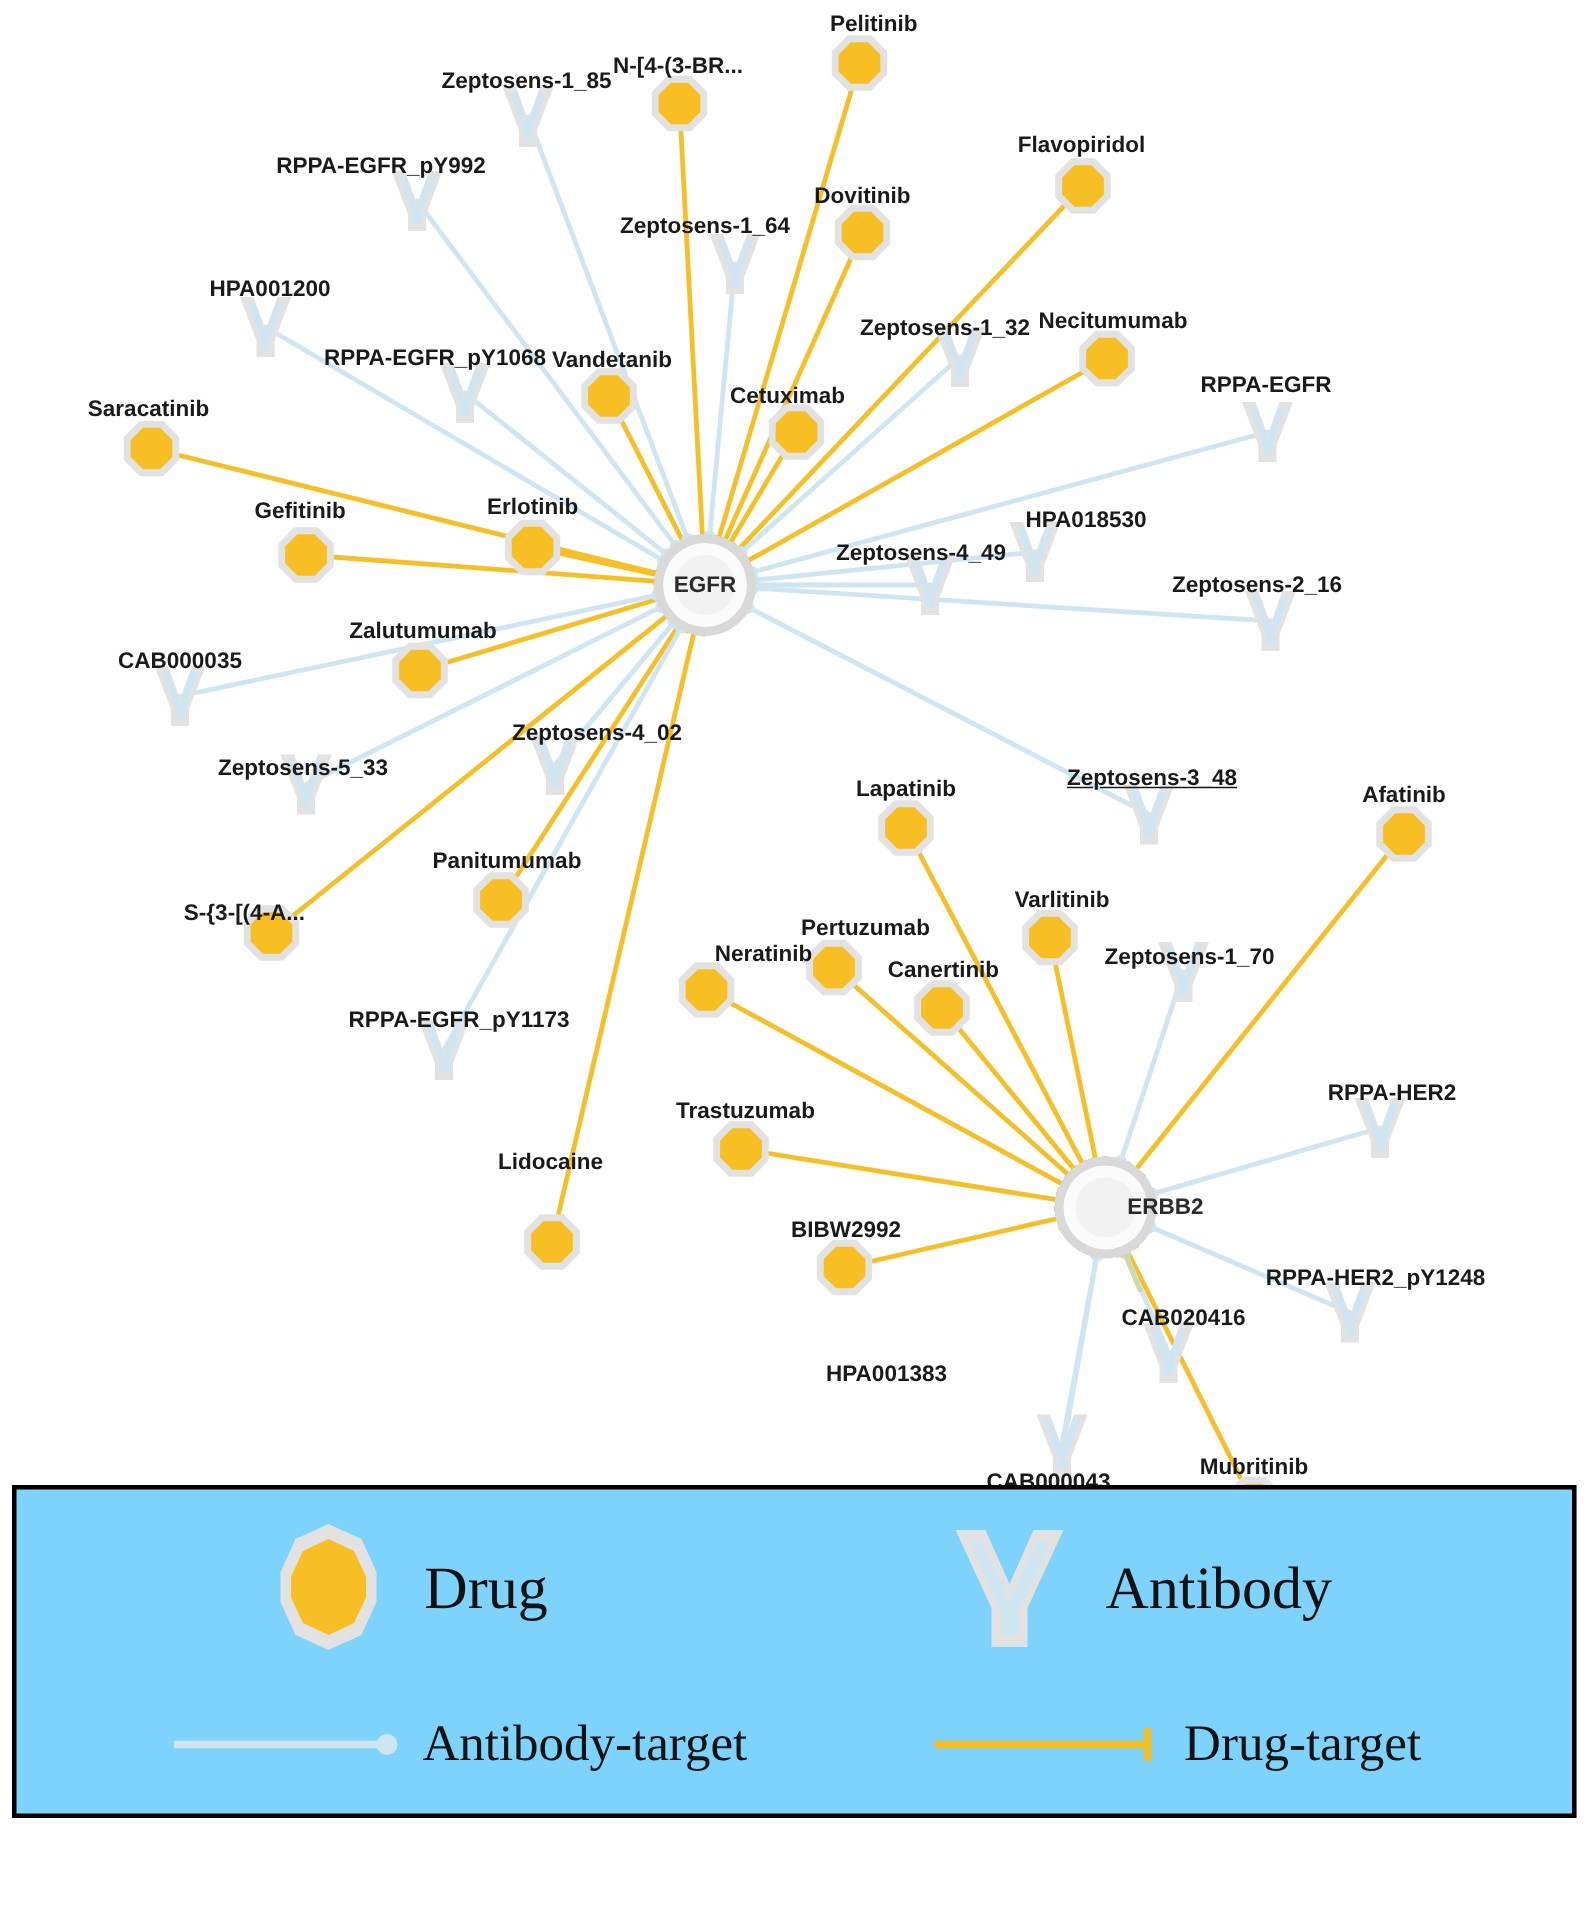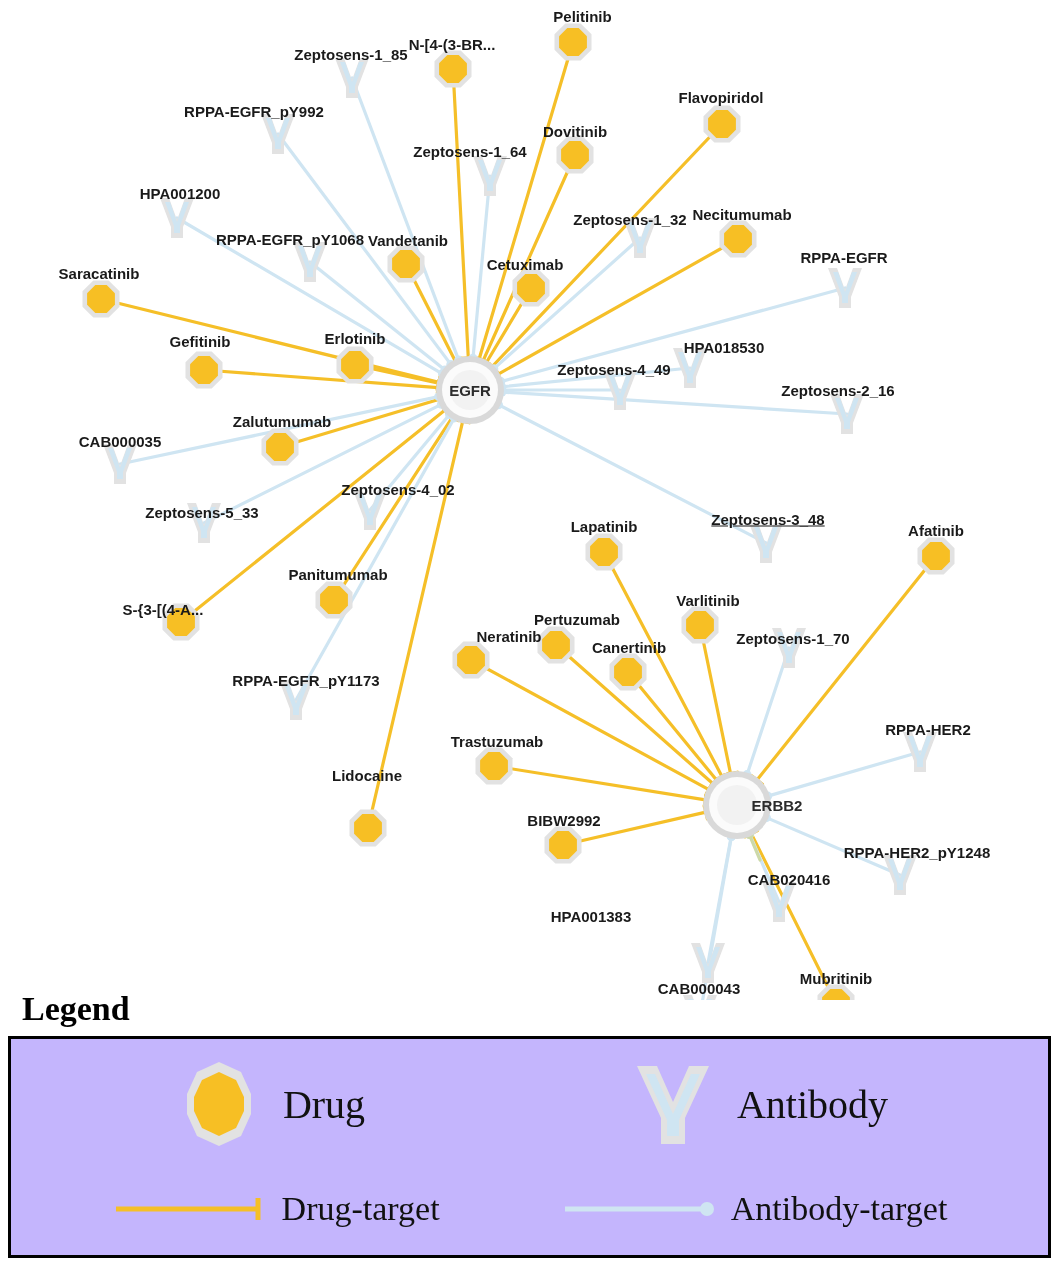--- a/index.html
+++ b/index.html
@@ -44,21 +44,21 @@
   }
   .legend-title {
     font-family: "Liberation Serif", serif;
     font-size: 34px;
     font-weight: bold;
     color: #000;
     margin: 0 0 8px 14px;
   }
   .legend-box {
     border: 3px solid #000;
-    background: #c4b5fd;
+    background: #7dd3fc;
     height: 222px;
     position: relative;
     box-sizing: border-box;
   }
   .legend-row1 {
     display: flex;
     align-items: center;
     justify-content: space-around;
     height: 130px;
     padding: 0 30px;
@@ -423,48 +423,47 @@
       <div class="node-label" style="left: 917px; top: 852px;">RPPA-HER2_pY1248</div>
       <div class="node-label" style="left: 789px; top: 879px;">CAB020416</div>
       <div class="node-label" style="left: 591px; top: 916px;">HPA001383</div>
       <div class="node-label" style="left: 699px; top: 988px;">CAB000043</div>
       <div class="node-label gene-label" style="left: 470px; top: 390px;">EGFR</div>
       <div class="node-label gene-label" style="left: 737px; top: 805px; margin-left: 40px;">ERBB2</div>
     </div>
 </div>
 
 <div class="legend-wrap">
-  <div class="legend-title">Legend</div>
   <div class="legend-box">
     <div class="legend-row1">
       <div class="legend-item">
         <svg width="96" height="96">
           <polygon points="48,6 70,16 80,38 80,58 70,80 48,90 26,80 16,58 16,38 26,16" fill="#e2e2e2"></polygon>
           <polygon points="48,16 65,24 73,41 73,55 65,72 48,80 31,72 23,55 23,41 31,24" fill="#f7bf24"></polygon>
         </svg>
         <span class="lbl">Drug</span>
       </div>
       <div class="legend-item">
         <svg width="96" height="96">
           <path d="M12,10 L32,10 L48,46 L64,10 L84,10 L60,62 L60,88 L36,88 L36,62 Z" fill="#e2e2e2"></path>
           <path d="M21,18 L30,18 L48,58 L66,18 L75,18 L54,64 L54,80 L42,80 L42,64 Z" fill="#cfe5f2"></path>
         </svg>
         <span class="lbl">Antibody</span>
       </div>
     </div>
     <div class="legend-row2">
       <div class="legend-edge">
         <svg width="160" height="32">
+          <line x1="4" y1="16" x2="142" y2="16" stroke="#cfe5f2" stroke-width="5"></line>
+          <circle cx="146" cy="16" r="7" fill="#cfe5f2"></circle>
+        </svg>
+        <span class="lbl">Antibody-target</span>
+      </div>
+      <div class="legend-edge">
+        <svg width="160" height="32">
           <line x1="4" y1="16" x2="146" y2="16" stroke="#f5bf28" stroke-width="5"></line>
           <line x1="146" y1="5" x2="146" y2="27" stroke="#f5bf28" stroke-width="5"></line>
         </svg>
         <span class="lbl">Drug-target</span>
-      </div>
-      <div class="legend-edge">
-        <svg width="160" height="32">
-          <line x1="4" y1="16" x2="142" y2="16" stroke="#cfe5f2" stroke-width="5"></line>
-          <circle cx="146" cy="16" r="7" fill="#cfe5f2"></circle>
-        </svg>
-        <span class="lbl">Antibody-target</span>
       </div>
     </div>
   </div>
 </div>
 
 </body></html>

